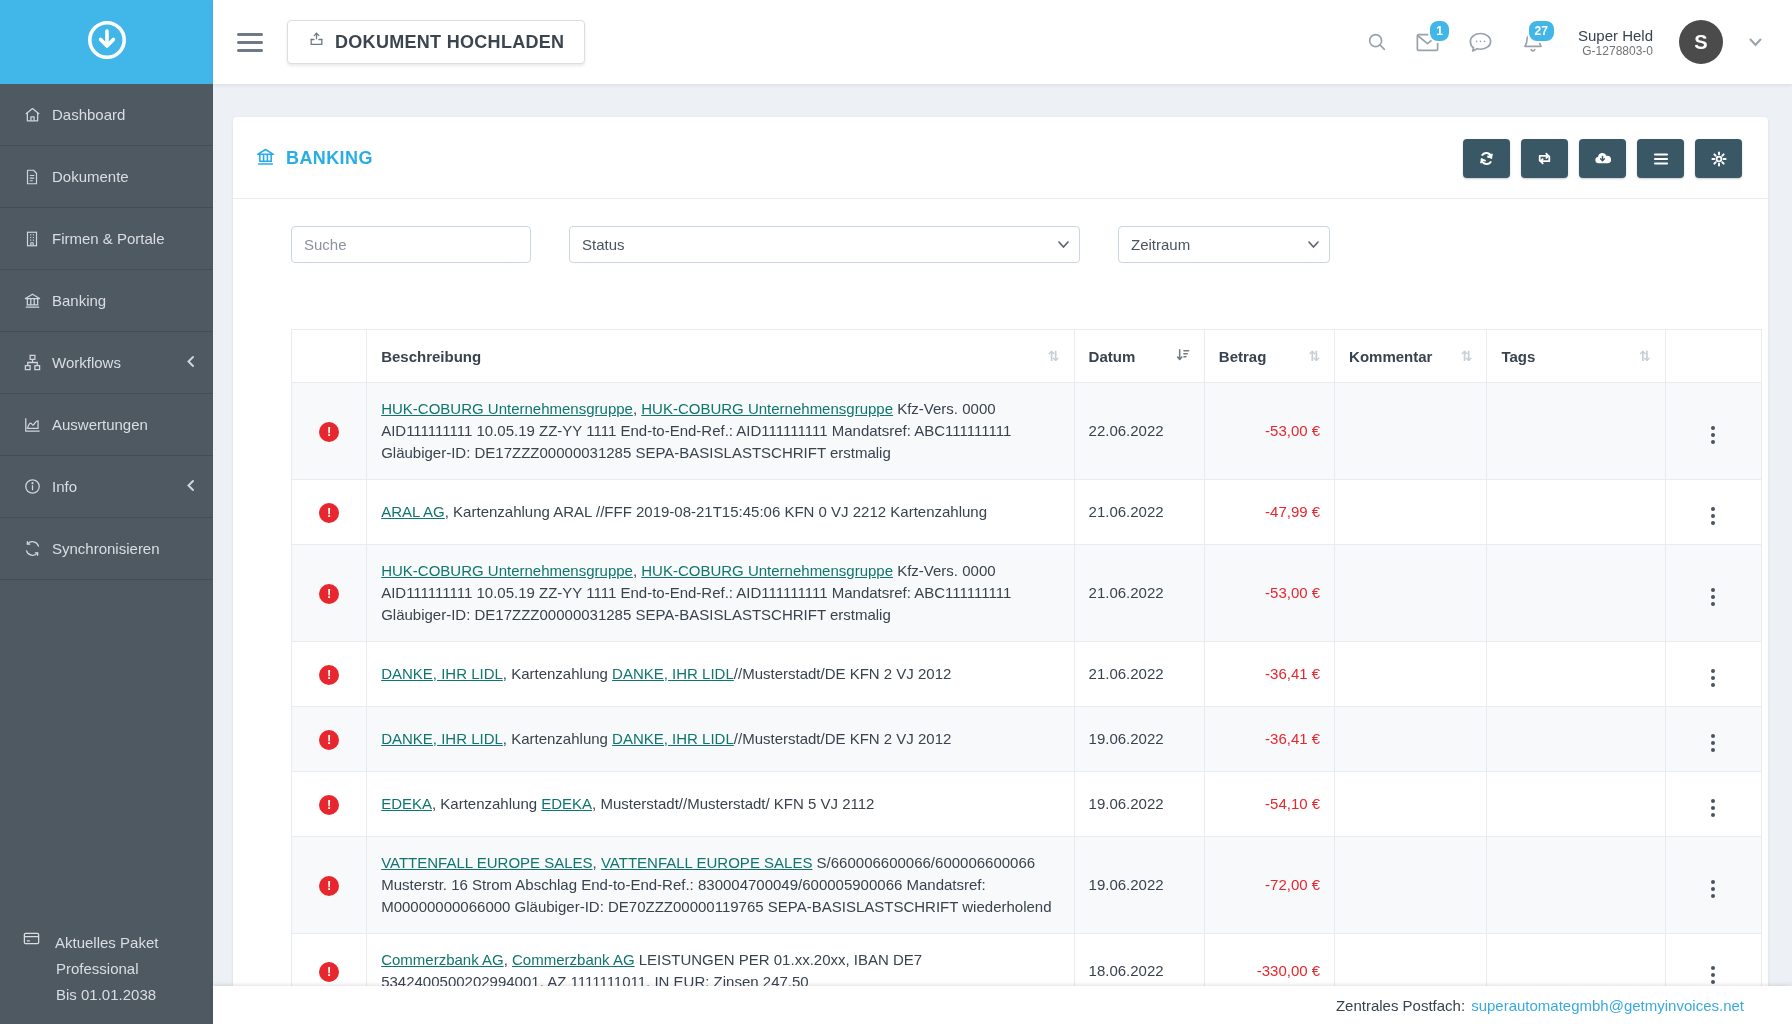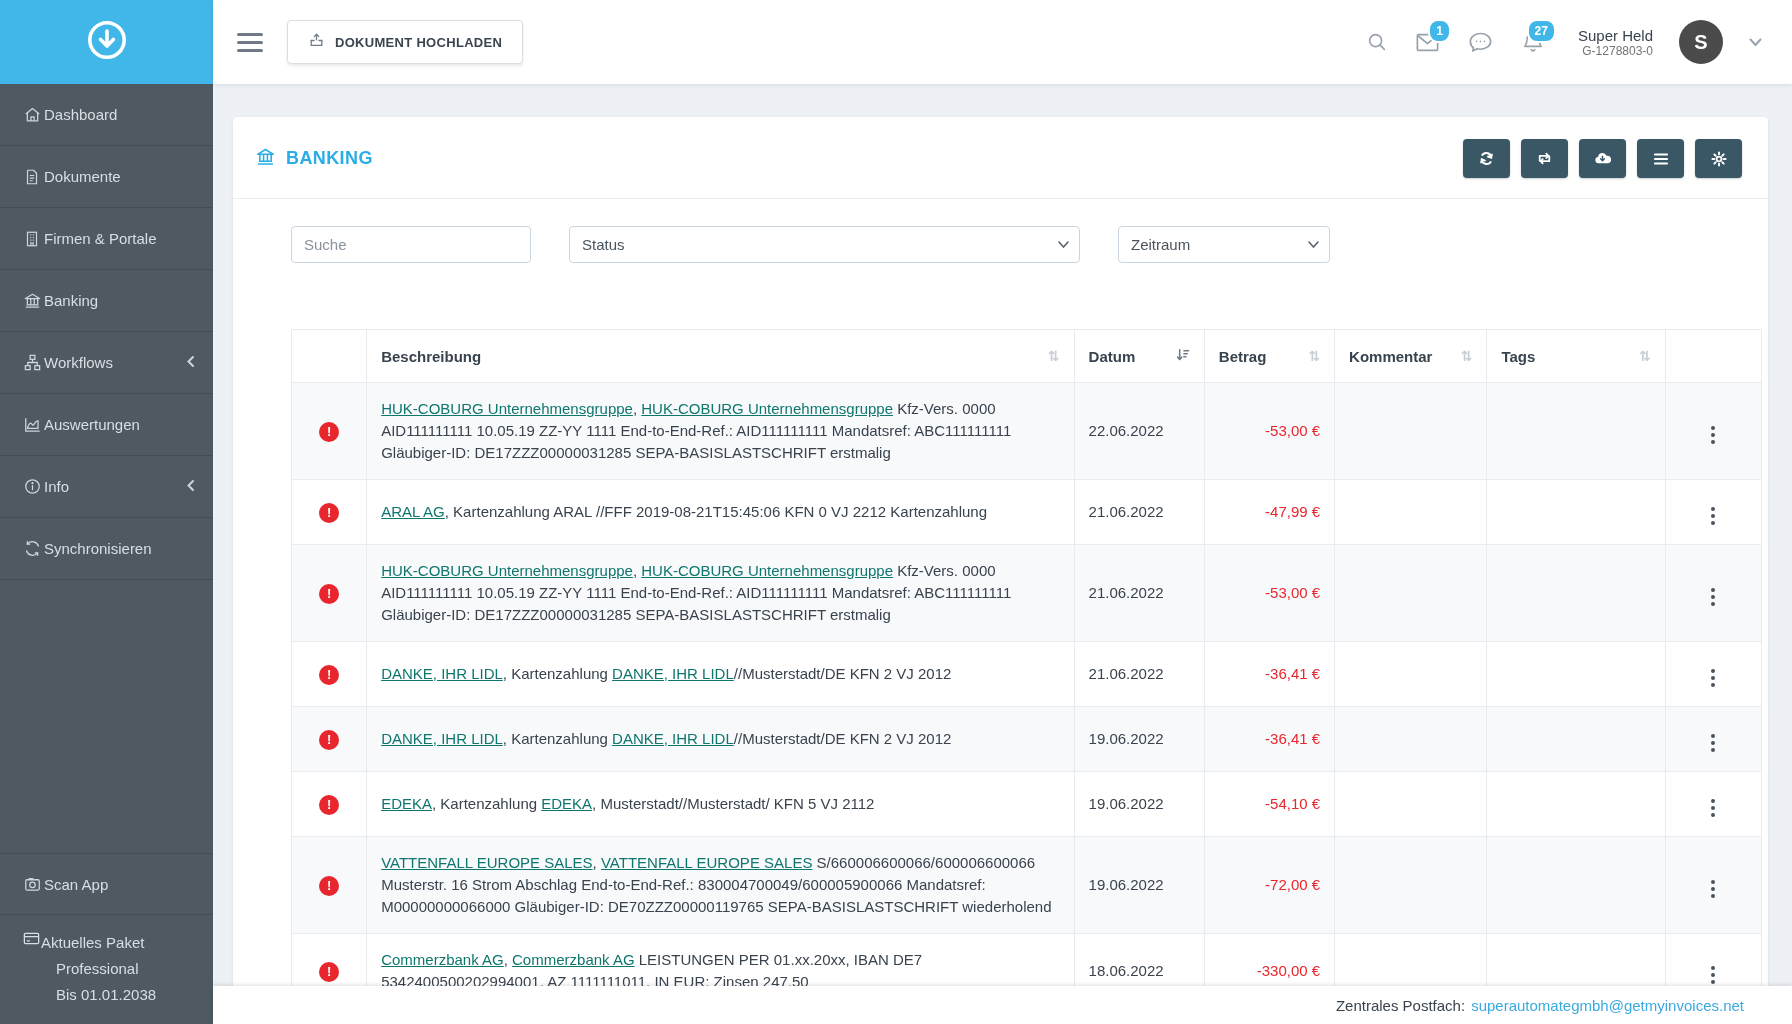--- a/index.html
+++ b/index.html
@@ -2,40 +2,40 @@
 <html><head>
 <meta charset="utf-8">
 <style>
   * { margin:0; padding:0; box-sizing:border-box; }
   html,body { width:1792px; height:1024px; overflow:hidden; }
   body { font-family:"Liberation Sans","DejaVu Sans",sans-serif; background:#edf0f4; color:#3c4752; display:flex; }
 
   
   .sidebar { width:213px; min-width:213px; background:#4f5962; color:#d9dee3; display:flex; flex-direction:column; }
   .logo-box { height:84px; background:#41b7e9; display:flex; align-items:center; justify-content:center; }
-  .nav-item { display:flex; align-items:center; gap:2px; height:62px; padding:0 18px 0 22px;
+  .nav-item { display:flex; align-items:center; gap:10px; height:62px; padding:0 18px 0 22px;
               border-bottom:1px solid #454d56; font-size:15px; cursor:pointer; }
   .nav-item .ic { width:20px; display:flex; justify-content:center; color:#cfd5da; }
   .nav-item .lbl { flex:1; }
   .nav-item .chev { color:#cfd5da; }
   .spacer { flex:1; }
   .scan-item { border-top:1px solid #454d56; }
   .package { padding:14px 18px 16px 22px; font-size:15px; line-height:26px; }
-  .package .row1 { display:flex; align-items:center; }
+  .package .row1 { display:flex; align-items:center; gap:14px; }
   .package .indent { padding-left:34px; }
 
   
   .main { flex:1; display:flex; flex-direction:column; position:relative; }
   .topbar { height:84px; background:#fff; display:flex; align-items:center; padding:0 30px 0 24px;
             box-shadow:0 1px 4px rgba(40,50,60,.10); position:relative; z-index:5; }
   .hamburger { width:26px; display:flex; flex-direction:column; gap:5px; cursor:pointer; margin-right:24px; }
   .hamburger span { height:3px; background:#6f7a86; border-radius:2px; }
   .upload-btn { display:flex; align-items:center; gap:10px; height:44px; padding:0 20px; background:#fff;
                 border:1px solid #d9dee4; border-radius:4px; box-shadow:0 2px 3px rgba(40,50,60,.10);
-                font-size:13px; font-weight:bold; color:#3b4550; letter-spacing:.3px; cursor:pointer; }
+                font-size:18px; font-weight:bold; color:#3b4550; letter-spacing:.3px; cursor:pointer; }
   .top-right { margin-left:auto; display:flex; align-items:center; gap:26px; }
   .tb-ic { position:relative; color:#99a2ac; cursor:pointer; display:flex; }
   .badge { position:absolute; top:-10px; right:-10px; background:#41b7e9; color:#fff; font-size:12px;
            line-height:1; padding:4px 6px; border-radius:10px; border:2px solid #fff; font-weight:bold; }
   .user-block { text-align:right; margin-left:6px; cursor:pointer; }
   .user-name { font-size:15px; color:#39434e; }
   .user-id { font-size:12px; color:#737373; }
   .avatar { width:44px; height:44px; border-radius:50%; background:#4b4b4b; color:#fff; font-size:20px;
             font-weight:bold; display:flex; align-items:center; justify-content:center; cursor:pointer; }
   .user-caret { color:#9aa3ad; cursor:pointer; display:flex; }
@@ -185,30 +185,20 @@
           <path d="M5.5 3.5v3h3"></path>
           <path d="M4.5 15a8 8 0 0 0 13.7 2.8"></path>
           <path d="M18.5 20.5v-3h-3"></path>
         </svg>
     </span>
     <span class="lbl">Synchronisieren</span>
   </div>
 
   <div class="spacer"></div>
 
-  <div class="nav-item scan-item">
-    <span class="ic">
-      <svg width="19" height="19" viewBox="0 0 24 24" fill="none" stroke="currentColor" stroke-width="1.6">
-          <rect x="3.5" y="6" width="17" height="13" rx="1.5"></rect>
-          <path d="M8 6V4.5h5"></path>
-          <circle cx="12" cy="12.5" r="3.4"></circle>
-        </svg>
-    </span>
-    <span class="lbl">Scan App</span>
-  </div>
 
   <div class="package">
     <div class="row1">
       <span class="ic">
         <svg width="19" height="19" viewBox="0 0 24 24" fill="none" stroke="currentColor" stroke-width="1.6">
             <rect x="3" y="5.5" width="18" height="13" rx="1.5"></rect>
             <path d="M3 9.5h18M6 15h4"></path>
           </svg>
       </span>
       <span>Aktuelles Paket</span>

